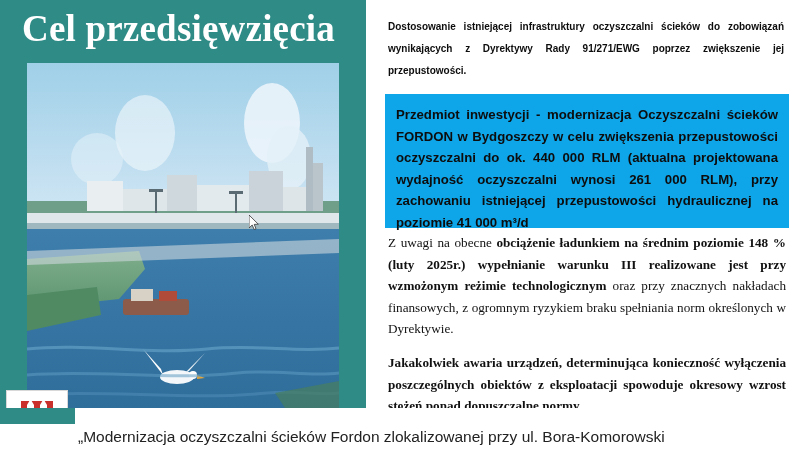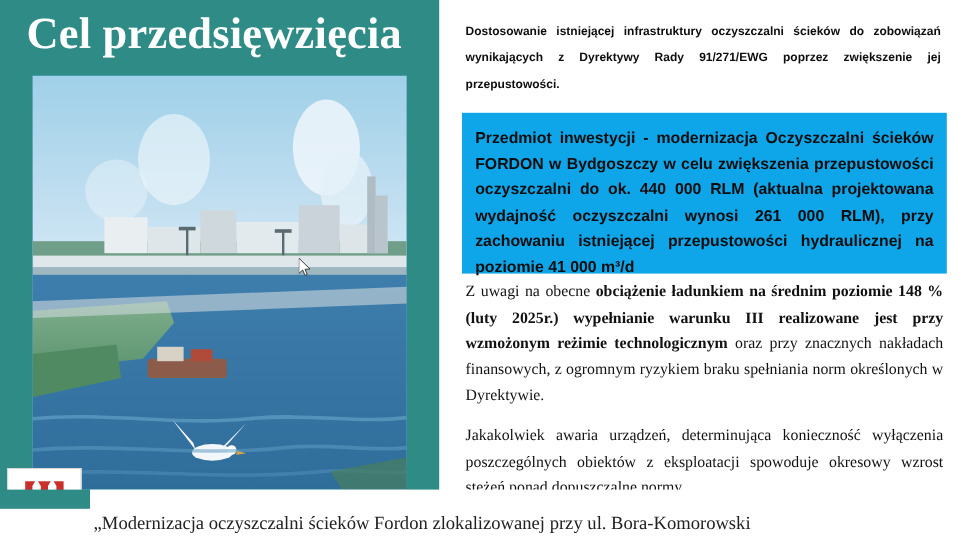--- a/index.html
+++ b/index.html
@@ -130,40 +130,40 @@
   .p-last {
     position: absolute;
     left: 12px;
     top: 352px;
     width: 398px;
     font-size: 13.2px;
     line-height: 21.5px;
     color: #111111;
     text-align: justify;
     font-family: "Liberation Serif", serif;
-    font-weight: normal;
+    font-weight: bold;
   }
   
   .caption-bar {
     position: absolute;
     left: 0;
     top: 424px;
     width: 803px;
     height: 30px;
     background: #ffffff;
   }
   .caption-text {
     position: absolute;
     left: 78px;
     top: 428px;
     width: 720px;
     font-size: 15.5px;
     color: #222222;
     white-space: nowrap;
-    font-family: Liberation Serif, serif;
+    font-family: Liberation Sans, sans-serif;
   }
   .caption-strip {
     position: absolute;
     left: 75px;
     top: 408px;
     width: 728px;
     height: 17px;
     background: #ffffff;
   }
   .green-strip {

